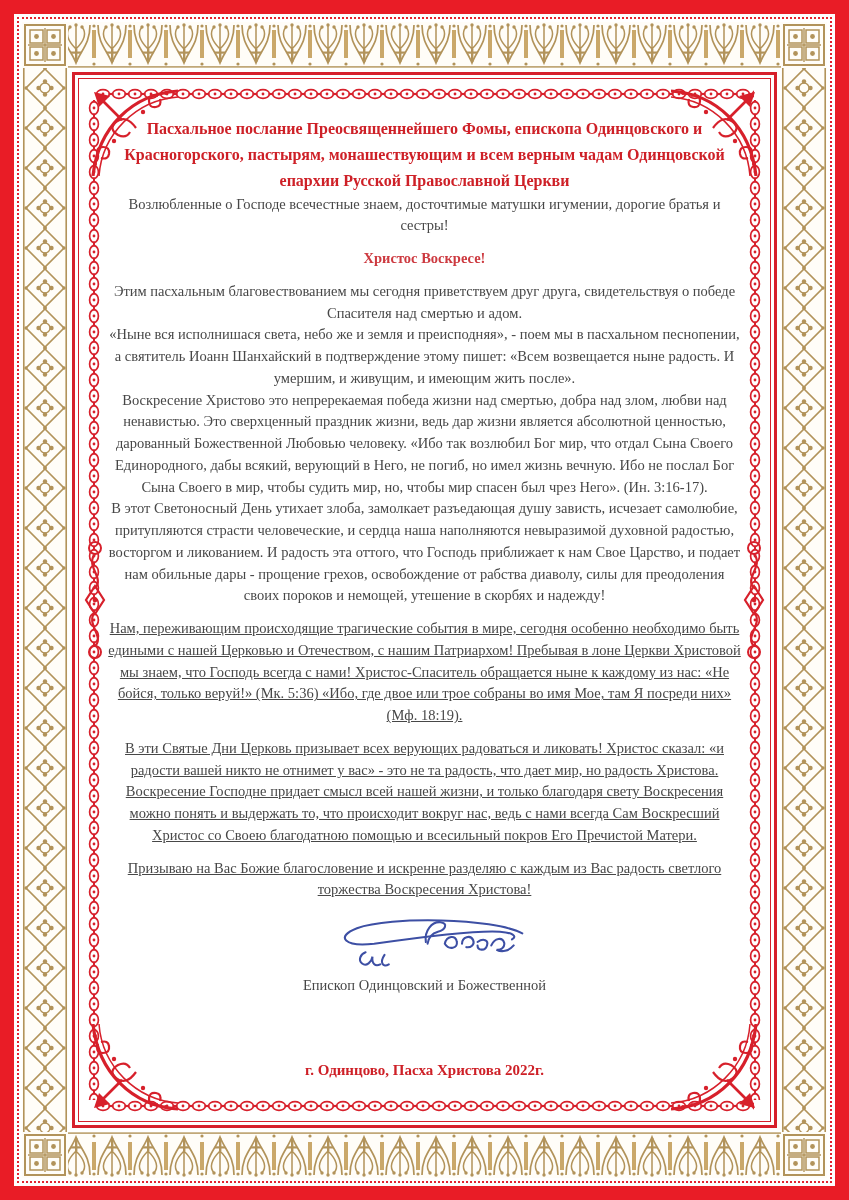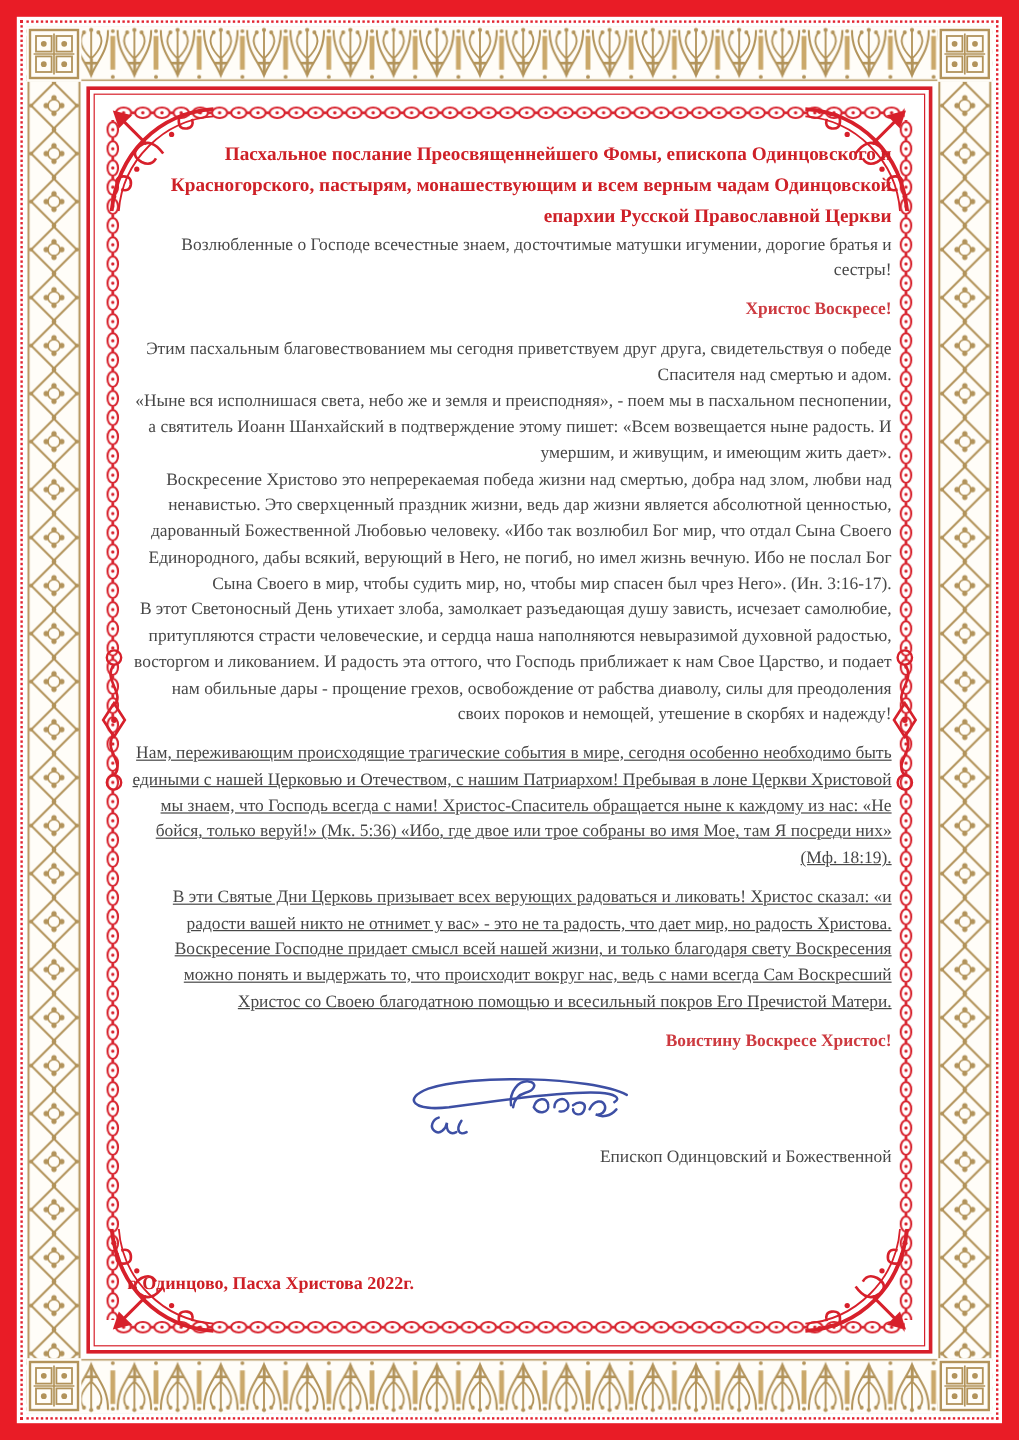--- a/index.html
+++ b/index.html
@@ -40,36 +40,36 @@
   .fl-bl { left:86px;  bottom:84px; transform:scaleY(-1); }
   .fl-br { right:86px; bottom:84px; transform:scale(-1,-1); }
 
   .medallion { position:absolute; width:26px; height:124px; top:538px; }
   .med-left  { left:82px; }
   .med-right { right:82px; transform:scaleX(-1); }
 
   
   .content {
     position:absolute; left:106px; right:106px; top:116px;
-    text-align:right; color:#474747;
+    text-align:center; color:#474747;
     font-size:14.5px; line-height:1.5;
   }
   .content p { margin:0; }
   .title {
     color:#ce2027; font-weight:bold; font-size:16px; line-height:1.62;
     margin:0 0 10px 0;
   }
   .red-line { color:#cd3a40; margin:11px 0 !important;font-weight:bold; }
   .spaced { margin-top:11px !important;text-decoration:underline; }
   .sig-wrap { margin:10px auto 2px auto; width:250px; height:62px; }
   .sig-wrap svg { display:block; width:100%; height:100%; }
   .signatory { margin-top:0; }
   .footer {
     position:absolute; left:106px; right:106px; top:1062px;
-    color:#ce2027; font-weight:bold; font-size:15px;
+    text-align:center; color:#ce2027; font-weight:bold; font-size:15px;
   }
 </style>
 </head>
 <body>
 
 <div class="page">
 
   <svg width="0" height="0" style="position:absolute">
     <defs>
       <pattern id="goldArchDown" patternUnits="userSpaceOnUse" width="36" height="46">
@@ -266,26 +266,26 @@
     </svg>
   <svg class="medallion med-right">
       <use href="#medallionL"></use>
     </svg>
 
   <div class="content">
     <p class="title">Пасхальное послание Преосвященнейшего Фомы, епископа Одинцовского и Красногорского, пастырям, монашествующим и всем верным чадам Одинцовской епархии Русской Православной Церкви</p>
     <p>Возлюбленные о Господе всечестные знаем, досточтимые матушки игумении, дорогие братья и сестры!</p>
     <p class="red-line">Христос Воскресе!</p>
     <p>Этим пасхальным благовествованием мы сегодня приветствуем друг друга, свидетельствуя о победе Спасителя над смертью и адом.</p>
-    <p>«Ныне вся исполнишася света, небо же и земля и преисподняя», - поем мы в пасхальном песнопении, а святитель Иоанн Шанхайский в подтверждение этому пишет: «Всем возвещается ныне радость. И умершим, и живущим, и имеющим жить дает».</p>
+    <p>«Ныне вся исполнишася света, небо же и земля и преисподняя», - поем мы в пасхальном песнопении, а святитель Иоанн Шанхайский в подтверждение этому пишет: «Всем возвещается ныне радость. И умершим, и живущим, и имеющим жить после».</p>
     <p>Воскресение Христово это непререкаемая победа жизни над смертью, добра над злом, любви над ненавистью. Это сверхценный праздник жизни, ведь дар жизни является абсолютной ценностью, дарованный Божественной Любовью человеку. «Ибо так возлюбил Бог мир, что отдал Сына Своего Единородного, дабы всякий, верующий в Него, не погиб, но имел жизнь вечную. Ибо не послал Бог Сына Своего в мир, чтобы судить мир, но, чтобы мир спасен был чрез Него». (Ин. 3:16-17).</p>
     <p>В этот Светоносный День утихает злоба, замолкает разъедающая душу зависть, исчезает самолюбие, притупляются страсти человеческие, и сердца наша наполняются невыразимой духовной радостью, восторгом и ликованием. И радость эта оттого, что Господь приближает к нам Свое Царство, и подает нам обильные дары - прощение грехов, освобождение от рабства диаволу, силы для преодоления своих пороков и немощей, утешение в скорбях и надежду!</p>
     <p class="spaced">Нам, переживающим происходящие трагические события в мире, сегодня особенно необходимо быть едиными с нашей Церковью и Отечеством, с нашим Патриархом! Пребывая в лоне Церкви Христовой мы знаем, что Господь всегда с нами!  Христос-Спаситель обращается ныне к каждому из нас: «Не бойся, только веруй!» (Мк. 5:36) «Ибо, где двое или трое собраны во имя Мое, там Я посреди них» (Мф. 18:19).</p>
     <p class="spaced">В эти Святые Дни Церковь призывает всех верующих радоваться и ликовать! Христос сказал: «и радости вашей никто не отнимет у вас» - это не та радость, что дает мир, но радость Христова. Воскресение Господне придает смысл всей нашей жизни, и только благодаря свету Воскресения можно понять и выдержать то, что происходит вокруг нас, ведь с нами всегда Сам Воскресший Христос со Своею благодатною помощью и всесильный покров Его Пречистой Матери.</p>
-    <p class="red-line">Воистину Воскресе Христос!</p>
+    <p class="spaced">Призываю на Вас Божие благословение и искренне разделяю с каждым из Вас радость светлого торжества Воскресения Христова!</p>
     <div class="sig-wrap">
       <svg viewBox="0 0 250 72">
           <use href="#signaturePath"></use>
         </svg>
     </div>
     <p class="signatory">Епископ Одинцовский и Божественной</p>
   </div>
 
   <div class="footer">г. Одинцово, Пасха Христова 2022г.</div>
 

